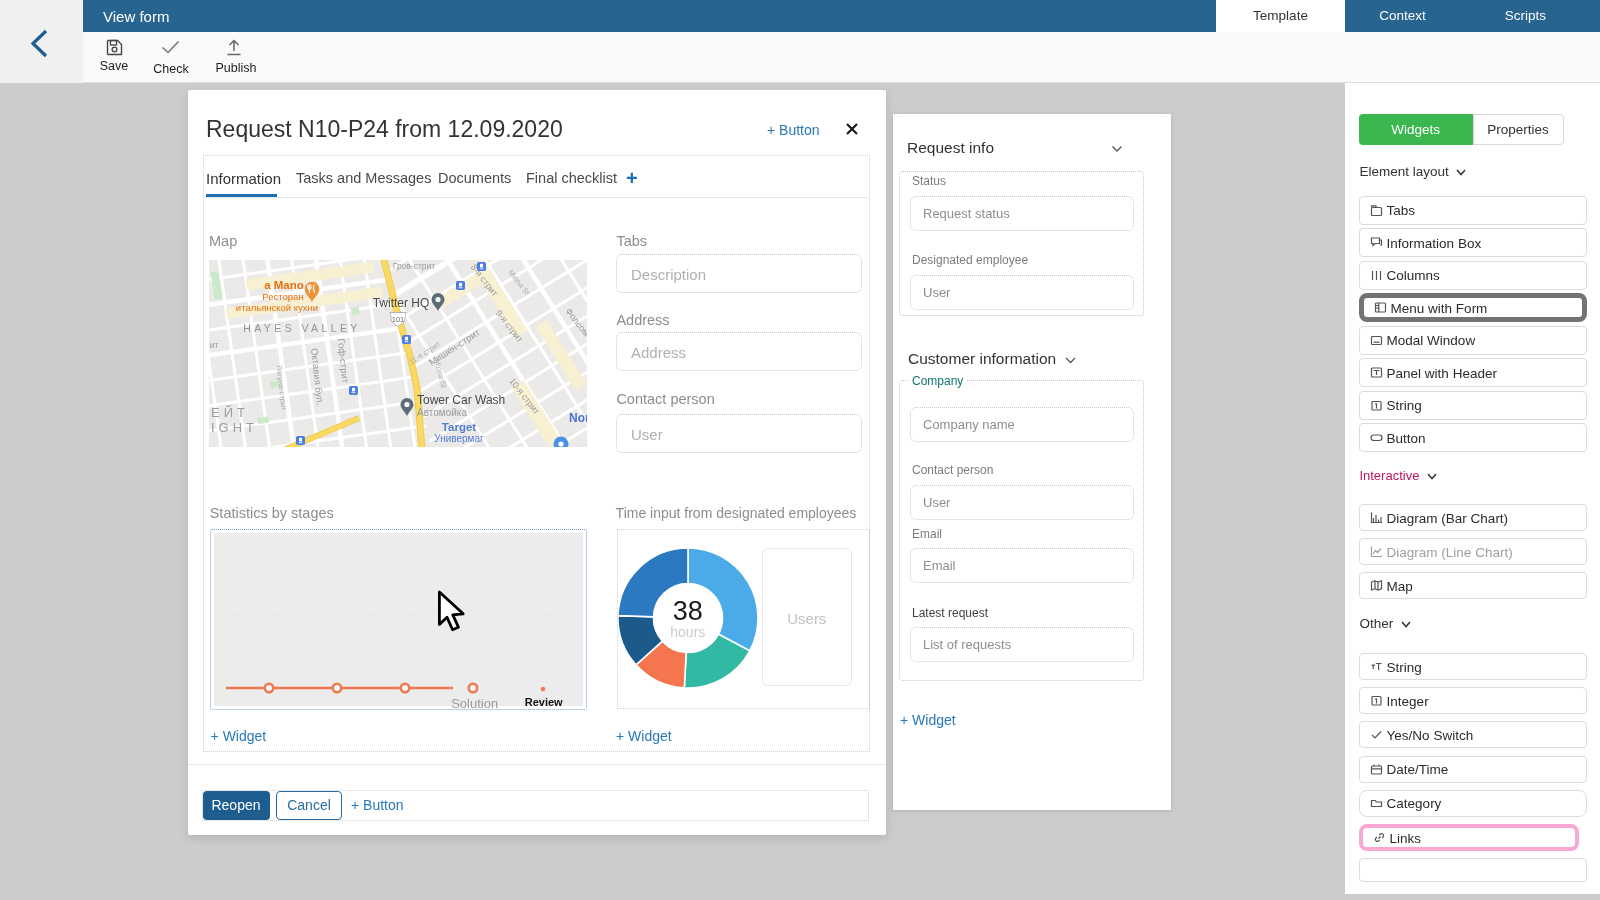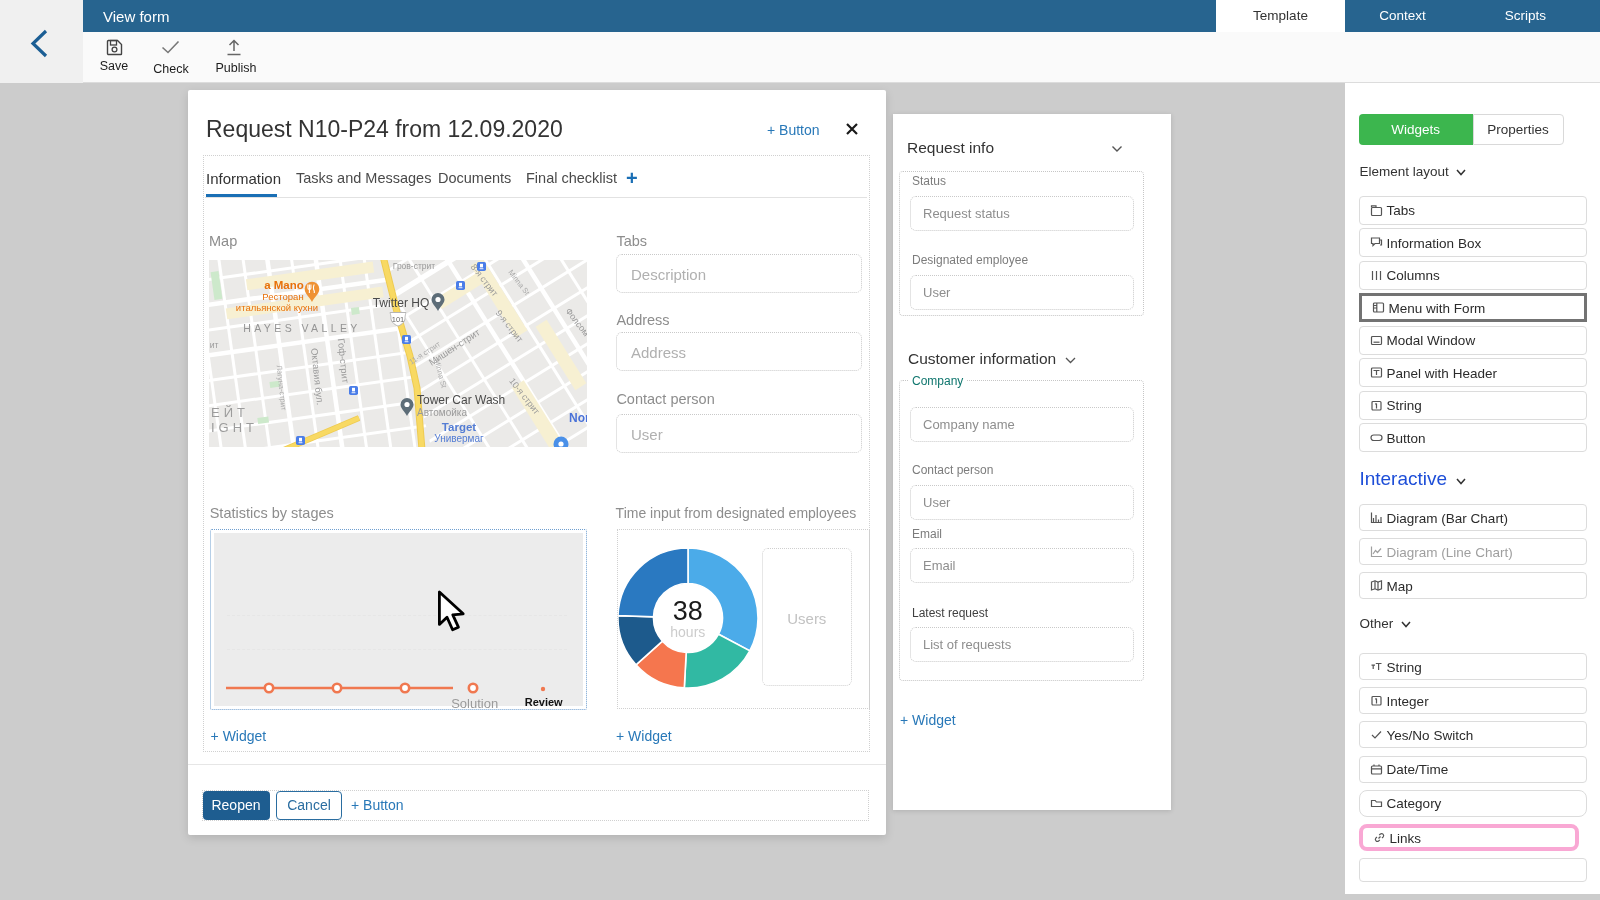--- a/index.html
+++ b/index.html
@@ -96,21 +96,21 @@
         <path d="M9.5 4 H11.5 V9 H10"></path>
       </svg>
       <div style="position:absolute;left:27px;top:50%;transform:translateY(-50%);font-size:13.5px;color:#2b2b2b">Information Box</div>
     </div>
     <div class="abs" style="left:13.6px;top:177.8px;width:228px;height:29px;border:1px solid #dcdcdc;border-radius:4px;background:#fff">
       <svg width="13" height="13" viewBox="0 0 13 13" style="position:absolute;left:10px;top:50%;margin-top:-6.5px" fill="none" stroke="#555" stroke-width="1.2">
         <path d="M2.5 2 V11 M6.5 2 V11 M10.5 2 V11"></path>
       </svg>
       <div style="position:absolute;left:27px;top:50%;transform:translateY(-50%);font-size:13.5px;color:#2b2b2b">Columns</div>
     </div>
-    <div class="abs" style="left:13.6px;top:210.3px;width:228px;height:29px;border:3px solid #737373;border-radius:0;background:#fff">
+    <div class="abs" style="left:13.6px;top:210.3px;width:228px;height:29px;border:5px solid #737373;border-radius:8px;background:#fff">
       <svg width="13" height="13" viewBox="0 0 13 13" style="position:absolute;left:10px;top:50%;margin-top:-6.5px" fill="none" stroke="#555" stroke-width="1.2">
         <rect x="1.5" y="2" width="10" height="9" rx="1"></rect>
         <path d="M4.8 2 V11 M1.5 4.5 H4.8 M1.5 7 H4.8"></path>
       </svg>
       <div style="position:absolute;left:27px;top:50%;transform:translateY(-50%);font-size:13.5px;color:#2b2b2b">Menu with Form</div>
     </div>
     <div class="abs" style="left:13.6px;top:242.8px;width:228px;height:29px;border:1px solid #dcdcdc;border-radius:4px;background:#fff">
       <svg width="13" height="13" viewBox="0 0 13 13" style="position:absolute;left:10px;top:50%;margin-top:-6.5px" fill="none" stroke="#555" stroke-width="1.2">
         <rect x="1.5" y="2.5" width="10" height="8" rx="1"></rect>
         <path d="M3.5 8.2 H9.5"></path>
@@ -130,21 +130,21 @@
         <path d="M6.5 4.5 V9.5 M5.2 5.3 L6.5 4.5"></path>
       </svg>
       <div style="position:absolute;left:27px;top:50%;transform:translateY(-50%);font-size:13.5px;color:#2b2b2b">String</div>
     </div>
     <div class="abs" style="left:13.6px;top:340.3px;width:228px;height:29px;border:1px solid #dcdcdc;border-radius:4px;background:#fff">
       <svg width="13" height="13" viewBox="0 0 13 13" style="position:absolute;left:10px;top:50%;margin-top:-6.5px" fill="none" stroke="#555" stroke-width="1.2">
         <rect x="1" y="4" width="11" height="5.5" rx="2.7"></rect>
       </svg>
       <div style="position:absolute;left:27px;top:50%;transform:translateY(-50%);font-size:13.5px;color:#2b2b2b">Button</div>
     </div>
-  <div class="abs" style="left:14.4px;top:385px;font-size:19px;color:#1d4ed8">Interactive
+  <div class="abs" style="left:14.4px;top:385px;font-size:13px;color:#be185d">Interactive
     <svg width="10" height="7" viewBox="0 0 10 7" style="margin-left:4px">
         <path d="M1 1 L5 5.5 L9 1" fill="none" stroke="#333" stroke-width="1.5"></path>
       </svg></div>
   <div class="abs" style="left:13.6px;top:421.0px;width:228px;height:27px;border:1px solid #dcdcdc;border-radius:4px;background:#fff">
       <svg width="13" height="13" viewBox="0 0 13 13" style="position:absolute;left:10px;top:50%;margin-top:-6.5px" fill="none" stroke="#555" stroke-width="1.2">
         <path d="M1.5 1.5 V11.5 H12"></path>
         <path d="M3.5 11 V7 M6 11 V4 M8.5 11 V8.5 M11 11 V6"></path>
       </svg>
       <div style="position:absolute;left:27px;top:50%;transform:translateY(-50%);font-size:13.5px;color:#2b2b2b">Diagram (Bar Chart)</div>
     </div>

